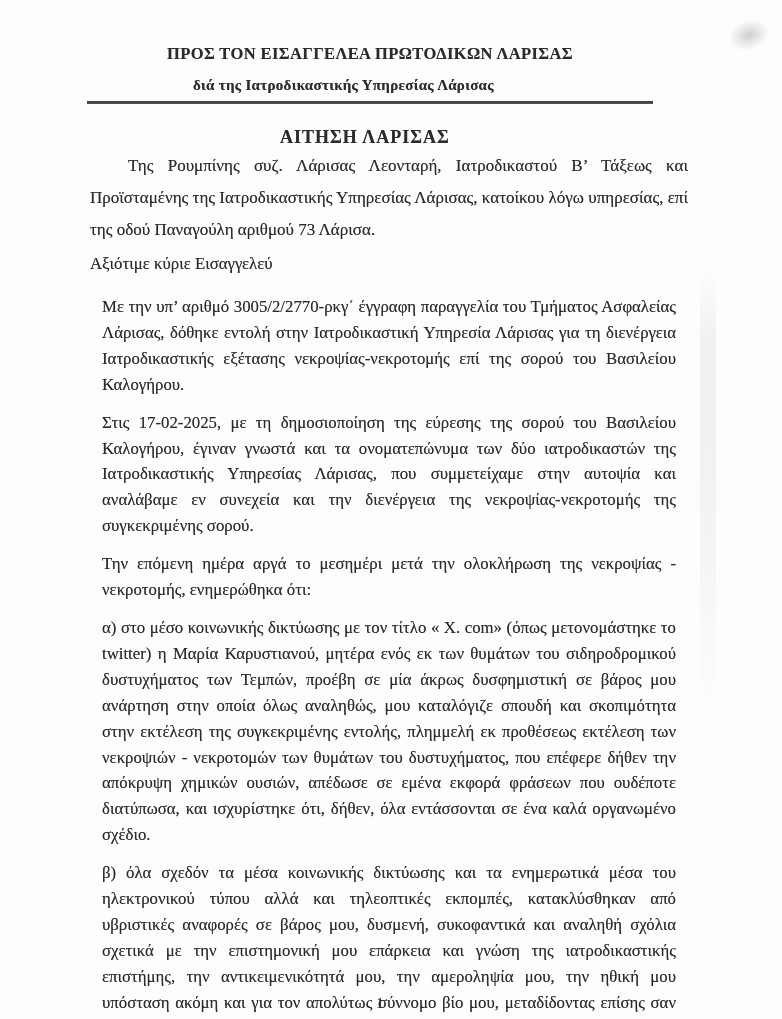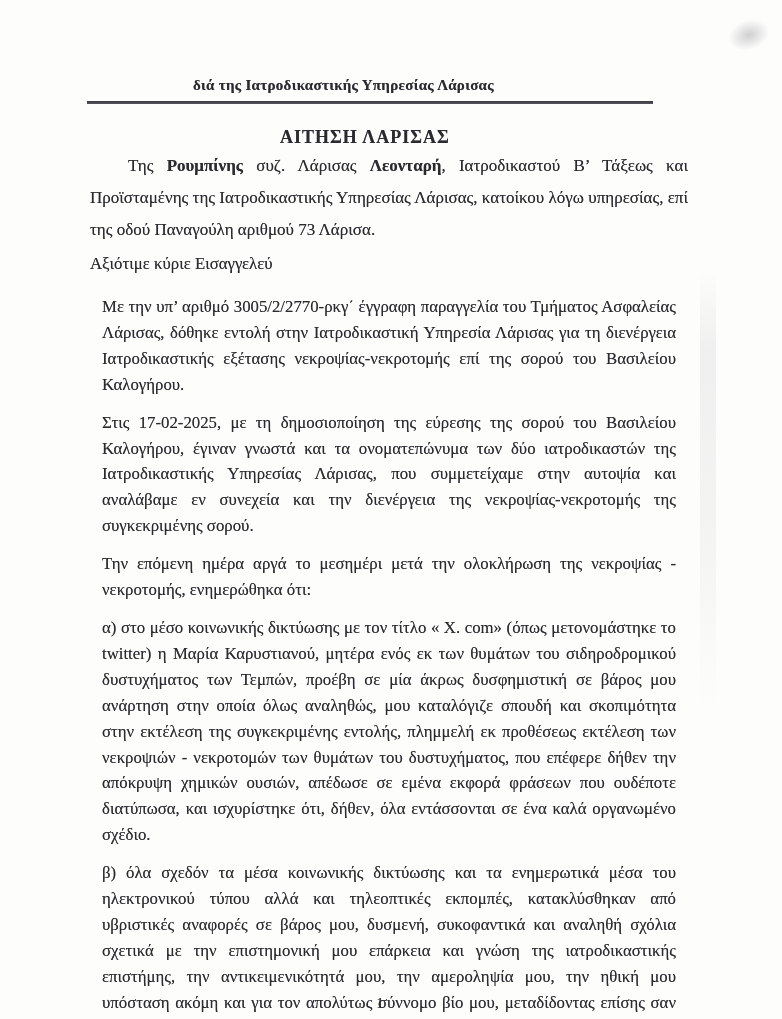--- a/index.html
+++ b/index.html
@@ -32,21 +32,21 @@
     position:absolute; top:127px; left:280px;
     font-size:18px; font-weight:bold; letter-spacing:1px;
     white-space:nowrap; margin:0;
   }
   .applicant {
     position:absolute; top:150px; left:90px; width:598px;
     font-size:17px; line-height:32px;
     text-align:justify; text-indent:38px;
     margin:0;
   }
-  .applicant .b { font-weight:bold;margin-top:23px; }
+  .applicant .b { font-weight:normal;margin-top:23px; }
   .salutation {
     position:absolute; top:254px; left:90px;
     font-size:16.8px; margin:0; white-space:nowrap;
   }
   .body-paragraphs {
     position:absolute; top:282px; left:90px; width:598px;
     font-size:16.8px; line-height:25.9px;
     text-align:justify;
   }
   .body-paragraphs p { margin:12px; }
@@ -66,20 +66,21 @@
   }
 </style>
 </head>
 <body>
 
 <div class="page">
 
   <div class="scan-smudge"></div>
   <div class="scan-streak"></div>
 
+  <div class="header-recipient">ΠΡΟΣ ΤΟΝ ΕΙΣΑΓΓΕΛΕΑ ΠΡΩΤΟΔΙΚΩΝ ΛΑΡΙΣΑΣ</div>
 
   <div class="header-via">διά της Ιατροδικαστικής Υπηρεσίας Λάρισας</div>
 
   <div class="rule"></div>
 
   <h1 class="doc-title">ΑΙΤΗΣΗ ΛΑΡΙΣΑΣ</h1>
 
   <p class="applicant"><span>Της </span><span class="b">Ρουμπίνης</span><span> συζ. Λάρισας </span><span class="b">Λεονταρή</span><span>, Ιατροδικαστού Β’ Τάξεως και Προϊσταμένης της Ιατροδικαστικής Υπηρεσίας Λάρισας, κατοίκου λόγω υπηρεσίας, επί της οδού Παναγούλη αριθμού 73 Λάρισα.</span></p>
 
   <p class="salutation">Αξιότιμε κύριε Εισαγγελεύ</p>

